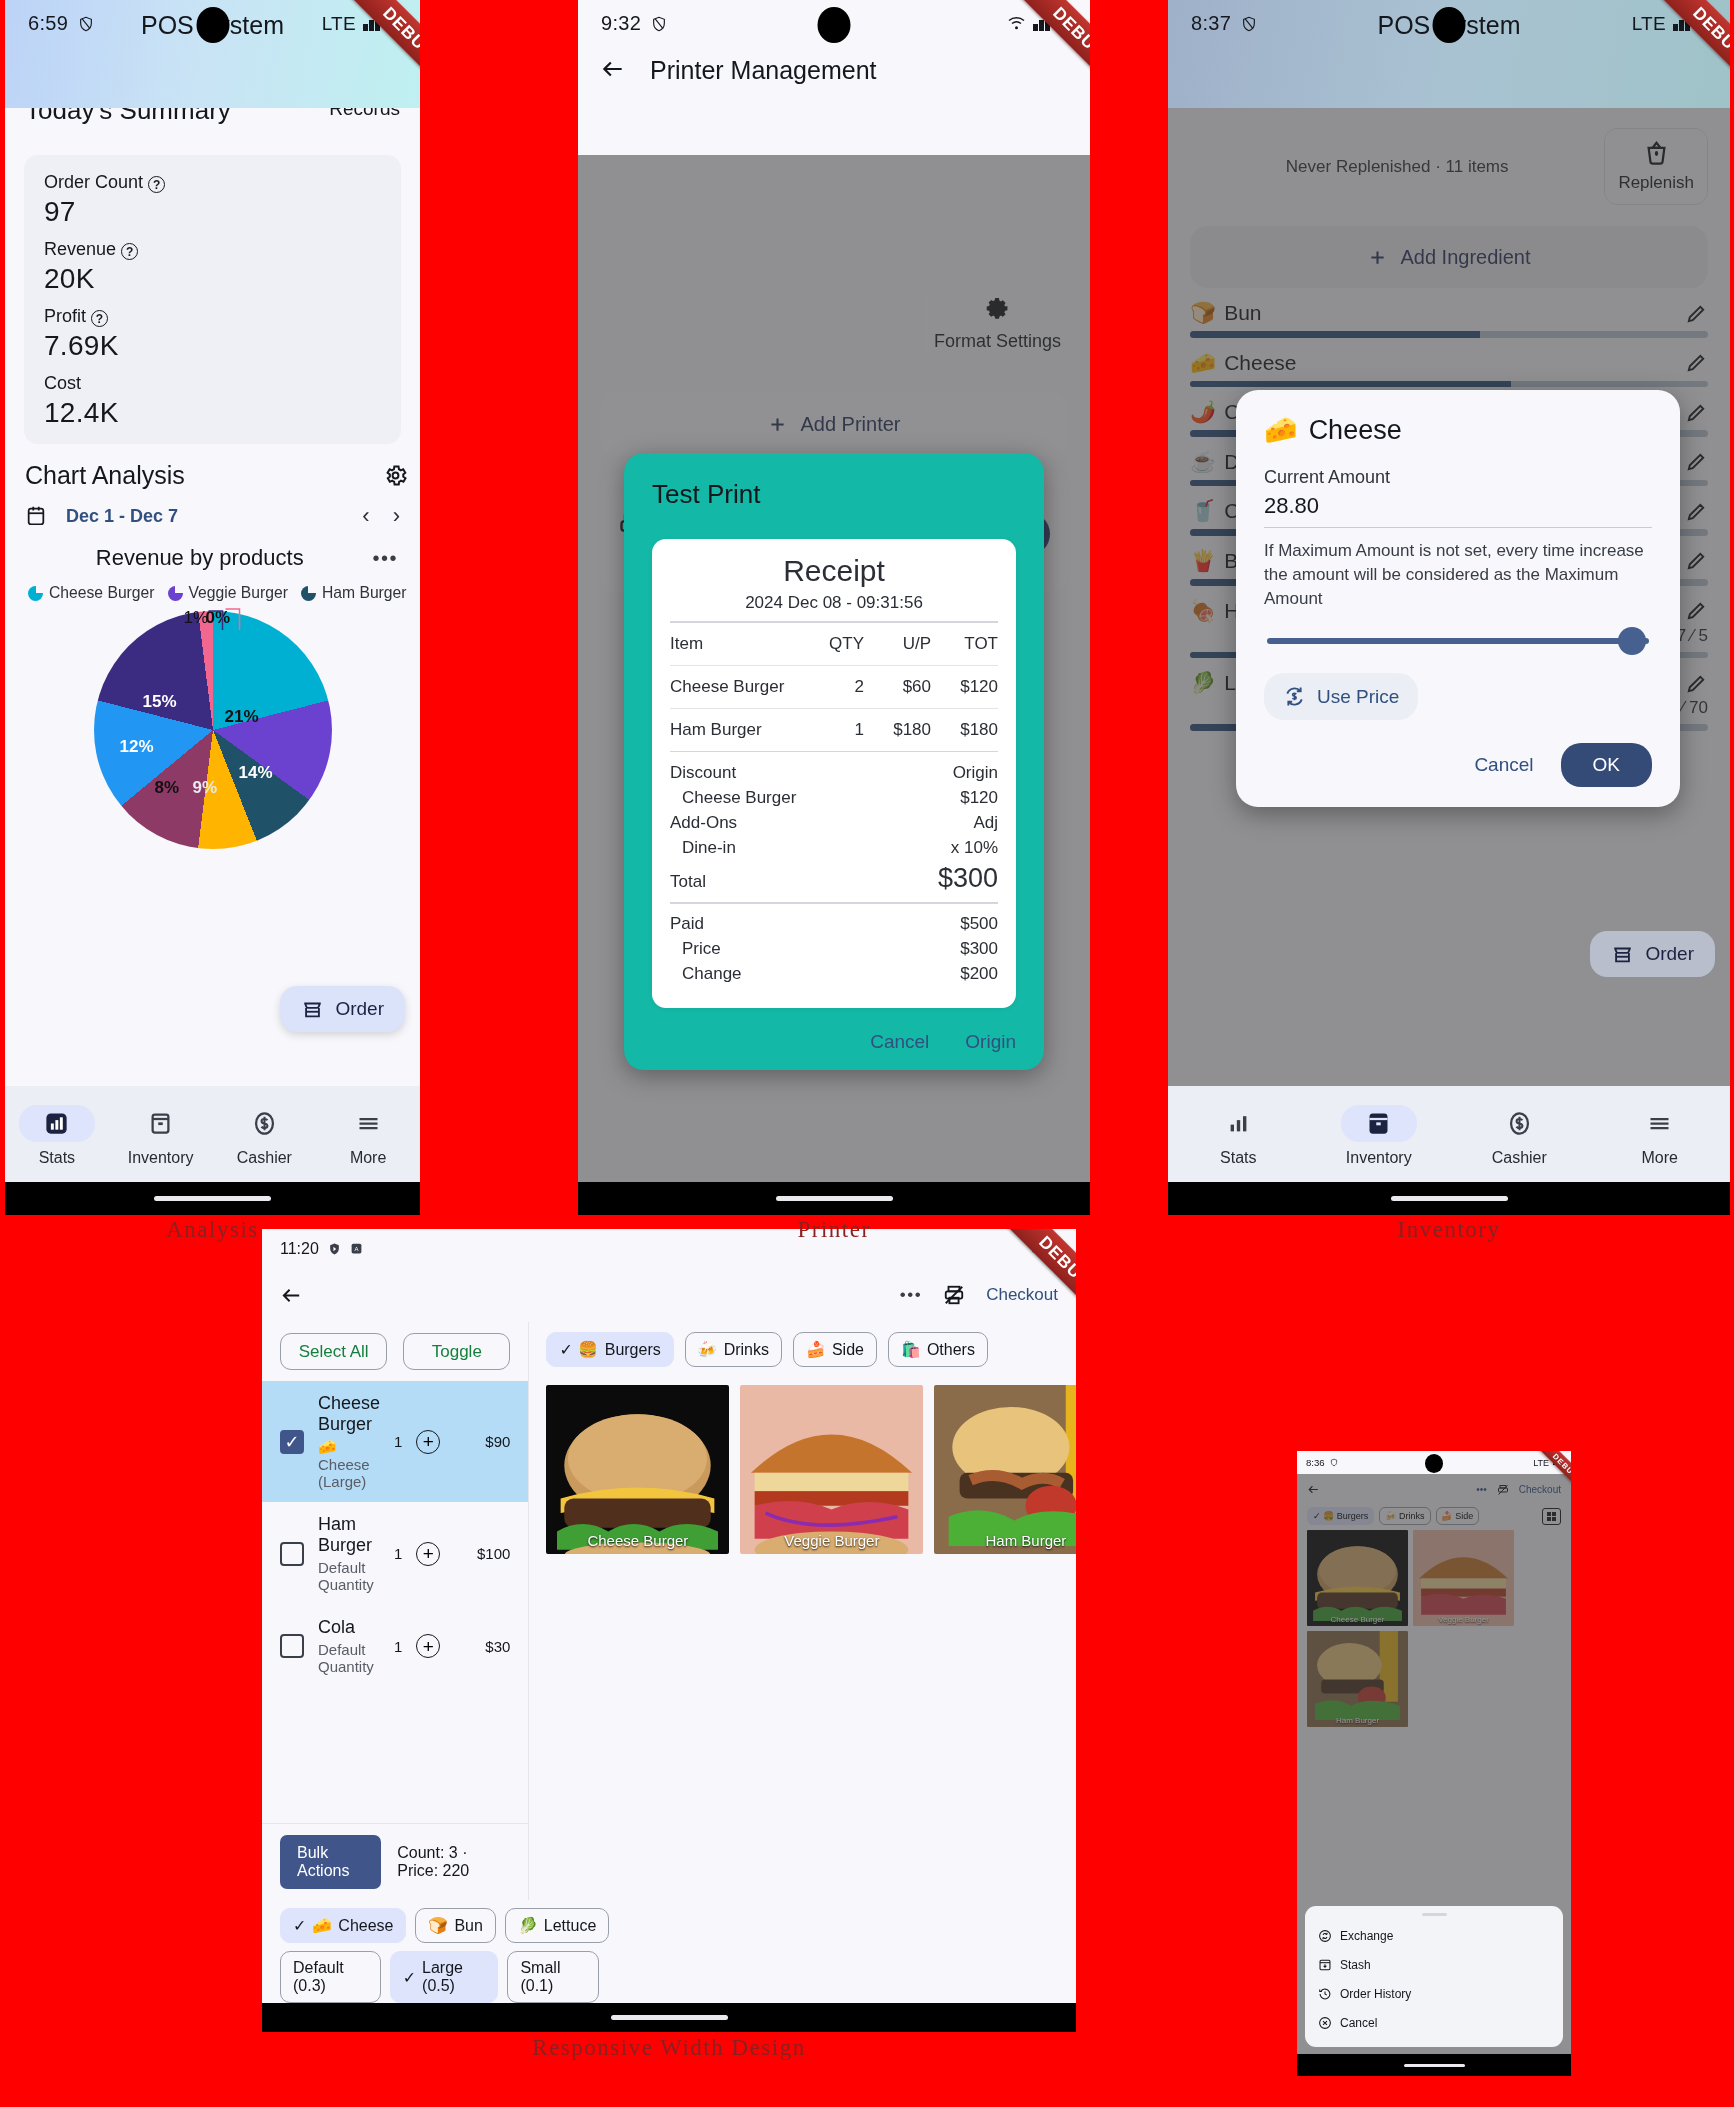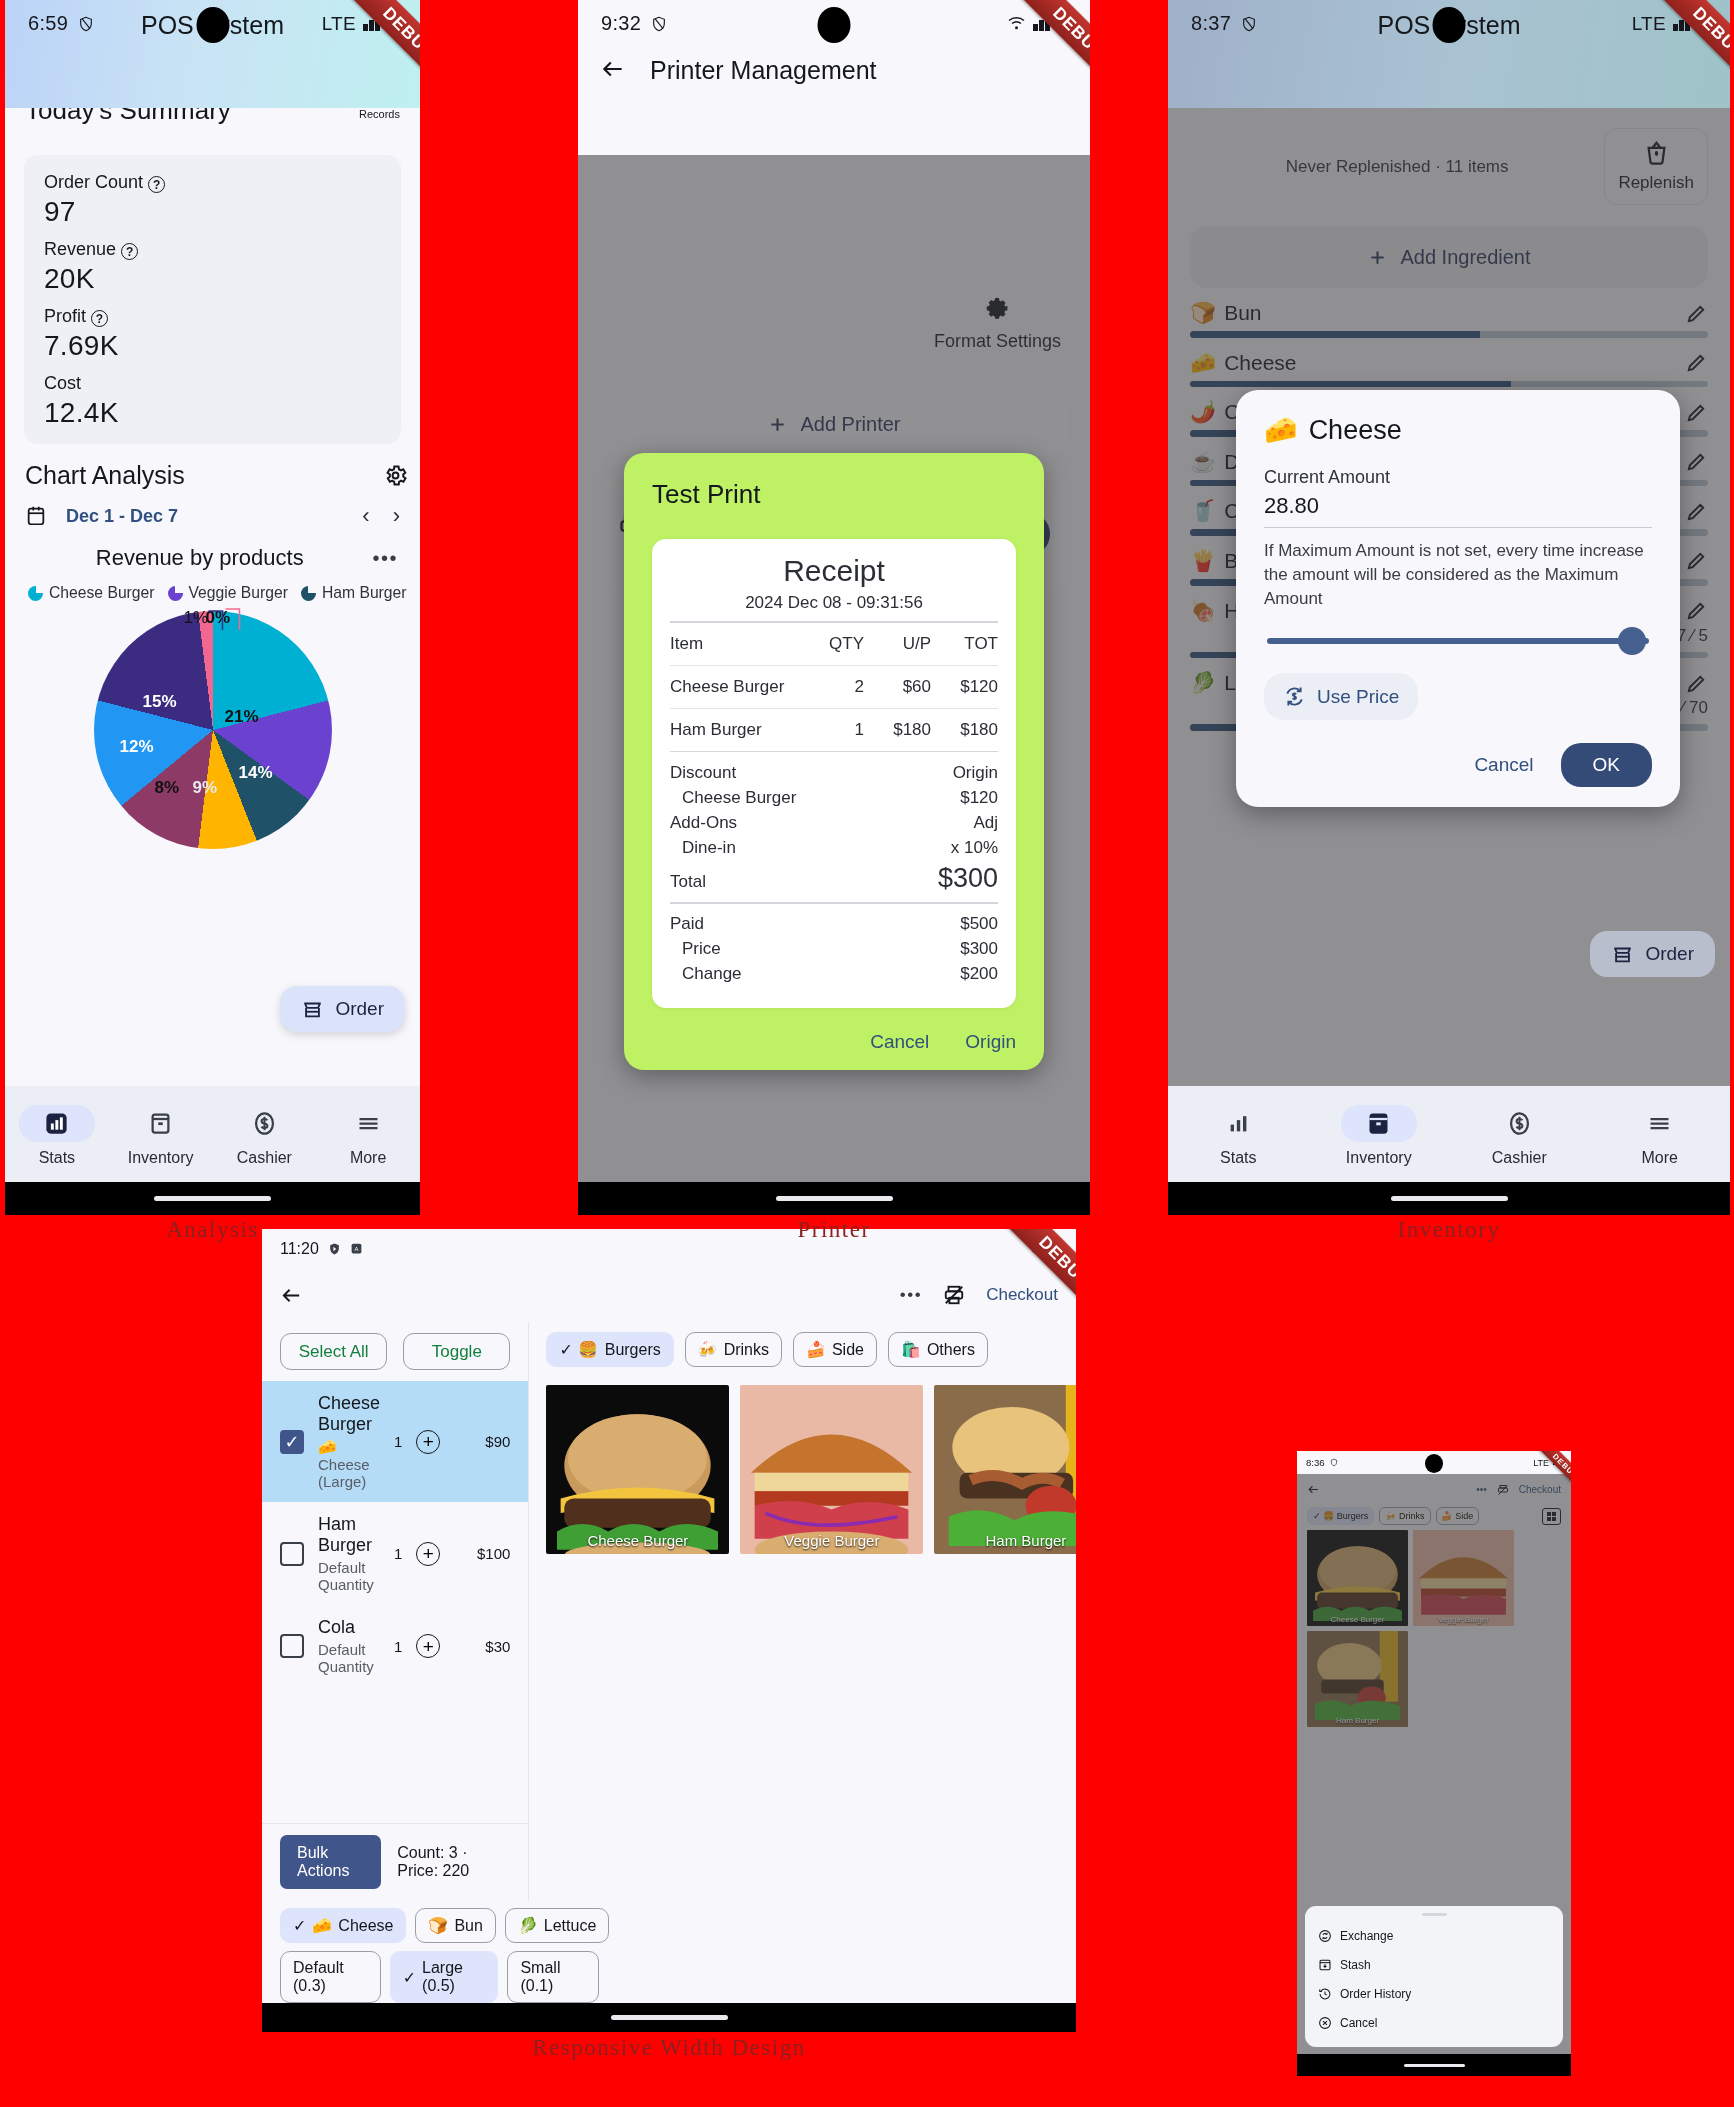--- a/index.html
+++ b/index.html
@@ -64,21 +64,21 @@
     padding-top:11px;
   }
   .p1-appbar .title{ font-size:25px; color:#14171c; }
   .p1-statusbar{ position:absolute; top:0; left:0; right:0; }
   .p1-body{ flex:1; position:relative; overflow:hidden; background:#F7F7FC; }
   .summary-head{
     display:flex; align-items:flex-end; justify-content:space-between;
     padding:0 20px; margin-top:-13px; position:relative;
   }
   .summary-head .h{ font-size:26px; color:#14171c; }
-  .summary-head .records{ font-size:11px; color:#14171c; padding-bottom:6px;}
+  .summary-head .records{ font-size:19px; color:#14171c; padding-bottom:6px;}
   .sum-card{
     margin:29px 19px 0 19px; background:#eef0f6; border-radius:14px;
     padding:17px 20px 15px 20px;
   }
   .sum-label{ display:flex; align-items:flex-end; gap:5px; font-size:18px; color:#16181d; margin-top:11px;}
   .sum-label:first-child{margin-top:0;}
   .qmark{
     display:inline-flex;align-items:center;justify-content:center;
     width:17px;height:17px;border:1.5px solid #16181d;border-radius:50%;
     font-size:12px;font-weight:bold;line-height:1;
@@ -144,21 +144,21 @@
     display:flex;align-items:center;justify-content:center;gap:12px;
     font-size:20px;color:#28355c;
   }
   .printer-card{
     position:absolute;left:22px;right:22px;top:320px;height:117px;
     background:rgba(255,255,255,.12);border-radius:17px;
   }
   .printer-card .pill{position:absolute;right:18px;top:37px;width:66px;height:44px;border-radius:22px;background:#2c3d73;}
   .dialog{
     position:absolute;left:46px;right:46px;top:298px;
-    background:#bef264;border-radius:20px;padding:26px 28px 17px 28px;
+    background:#14b8a6;border-radius:20px;padding:26px 28px 17px 28px;
     box-shadow:0 6px 24px rgba(0,0,0,.35);
   }
   .dialog h3{font-size:26px;font-weight:normal;color:#14171c;}
   .receipt{
     margin-top:29px;background:#fff;border-radius:14px;padding:15px 18px 21px 18px;
     box-shadow:0 1px 5px rgba(0,0,0,.06);
   }
   .receipt .rt{font-size:30px;text-align:center;color:#2b2e35;}
   .receipt .rd{font-size:17px;text-align:center;color:#2b2e35;margin-top:5px;}
   .rline{height:1.5px;background:#d4d6db;margin:8px 0;}

